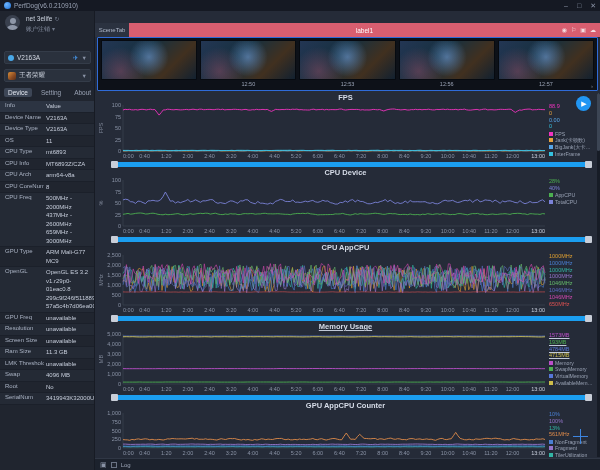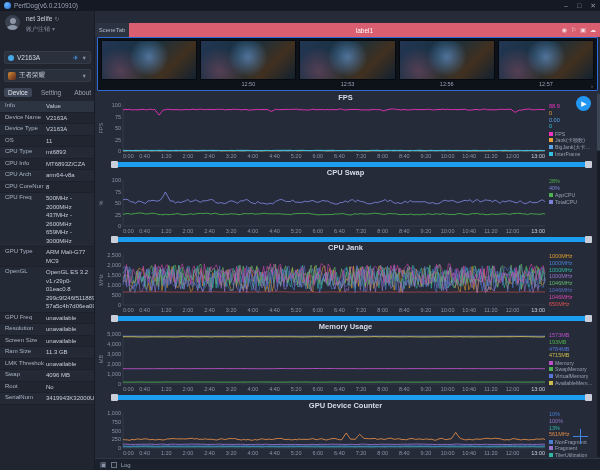--- a/index.html
+++ b/index.html
@@ -307,21 +307,21 @@
               </div>
             </div>
           </div>
           <div class="hscroll">
             <div class="hs-handle"></div>
             <div class="hs-bar"></div>
             <div class="hs-handle"></div>
           </div>
         </div>
         <div class="chart-sec" style="height: 75px;">
-          <div class="chart-title">CPU Swap</div>
+          <div class="chart-title">CPU Device</div>
           <div class="chart-body">
             <svg width="452" height="58" viewBox="0 0 452 58">
               <line x1="26" y1="3" x2="26" y2="49" stroke="#3a4252" stroke-width="0.7"></line>
               <line x1="26" y1="49" x2="448" y2="49" stroke="#3a4252" stroke-width="0.7"></line>
               <text x="24" y="51" text-anchor="end" font-size="5.5" fill="#8a93a6">0</text>
               <text x="24" y="39.5" text-anchor="end" font-size="5.5" fill="#8a93a6">25</text>
               <text x="24" y="28" text-anchor="end" font-size="5.5" fill="#8a93a6">50</text>
               <text x="24" y="16.5" text-anchor="end" font-size="5.5" fill="#8a93a6">75</text>
               <text x="24" y="5" text-anchor="end" font-size="5.5" fill="#8a93a6">100</text>
               <text x="6" y="26" font-size="5.5" fill="#7f8798" transform="rotate(-90 6 26)" text-anchor="middle">%</text>
@@ -361,21 +361,21 @@
               </div>
             </div>
           </div>
           <div class="hscroll">
             <div class="hs-handle"></div>
             <div class="hs-bar"></div>
             <div class="hs-handle"></div>
           </div>
         </div>
         <div class="chart-sec" style="height: 79px;">
-          <div class="chart-title">CPU Jank</div>
+          <div class="chart-title">CPU AppCPU</div>
           <div class="chart-body">
             <svg width="452" height="62" viewBox="0 0 452 62">
               <line x1="26" y1="3" x2="26" y2="53" stroke="#3a4252" stroke-width="0.7"></line>
               <line x1="26" y1="53" x2="448" y2="53" stroke="#3a4252" stroke-width="0.7"></line>
               <text x="24" y="55" text-anchor="end" font-size="5.5" fill="#8a93a6">0</text>
               <text x="24" y="45" text-anchor="end" font-size="5.5" fill="#8a93a6">500</text>
               <text x="24" y="35" text-anchor="end" font-size="5.5" fill="#8a93a6">1,000</text>
               <text x="24" y="25" text-anchor="end" font-size="5.5" fill="#8a93a6">1,500</text>
               <text x="24" y="14.999999999999998" text-anchor="end" font-size="5.5" fill="#8a93a6">2,000</text>
               <text x="24" y="5" text-anchor="end" font-size="5.5" fill="#8a93a6">2,500</text>
@@ -419,21 +419,21 @@
               <div class="cval" style="color: rgb(212, 71, 176);">1046MHz</div>
               <div class="cval" style="color: rgb(224, 82, 82);">650MHz</div>
             </div>
           </div>
           <div class="hscroll">
             <div class="hs-handle"></div>
             <div class="hs-bar"></div>
             <div class="hs-handle"></div>
           </div>
         </div>
-        <div class="chart-sec" style="height: 79px;">
+        <div class="chart-sec" style="height: 79px; text-decoration: underline;">
           <div class="chart-title">Memory Usage</div>
           <div class="chart-body">
             <svg width="452" height="62" viewBox="0 0 452 62">
               <line x1="26" y1="3" x2="26" y2="53" stroke="#3a4252" stroke-width="0.7"></line>
               <line x1="26" y1="53" x2="448" y2="53" stroke="#3a4252" stroke-width="0.7"></line>
               <text x="24" y="55" text-anchor="end" font-size="5.5" fill="#8a93a6">0</text>
               <text x="24" y="45" text-anchor="end" font-size="5.5" fill="#8a93a6">1,000</text>
               <text x="24" y="35" text-anchor="end" font-size="5.5" fill="#8a93a6">2,000</text>
               <text x="24" y="25" text-anchor="end" font-size="5.5" fill="#8a93a6">3,000</text>
               <text x="24" y="14.999999999999998" text-anchor="end" font-size="5.5" fill="#8a93a6">4,000</text>
@@ -487,21 +487,21 @@
               </div>
             </div>
           </div>
           <div class="hscroll">
             <div class="hs-handle"></div>
             <div class="hs-bar"></div>
             <div class="hs-handle"></div>
           </div>
         </div>
         <div class="chart-sec" style="height: 64px;">
-          <div class="chart-title">GPU Device Counter</div>
+          <div class="chart-title">GPU AppCPU Counter</div>
           <div class="chart-body">
             <svg width="452" height="47" viewBox="0 0 452 47">
               <line x1="26" y1="3" x2="26" y2="38" stroke="#3a4252" stroke-width="0.7"></line>
               <line x1="26" y1="38" x2="448" y2="38" stroke="#3a4252" stroke-width="0.7"></line>
               <text x="24" y="40" text-anchor="end" font-size="5.5" fill="#8a93a6">0</text>
               <text x="24" y="31.25" text-anchor="end" font-size="5.5" fill="#8a93a6">250</text>
               <text x="24" y="22.5" text-anchor="end" font-size="5.5" fill="#8a93a6">500</text>
               <text x="24" y="13.75" text-anchor="end" font-size="5.5" fill="#8a93a6">750</text>
               <text x="24" y="5" text-anchor="end" font-size="5.5" fill="#8a93a6">1,000</text>
               <text x="26" y="45" text-anchor="start" font-size="5.5" fill="#8a93a6">0:00</text>

